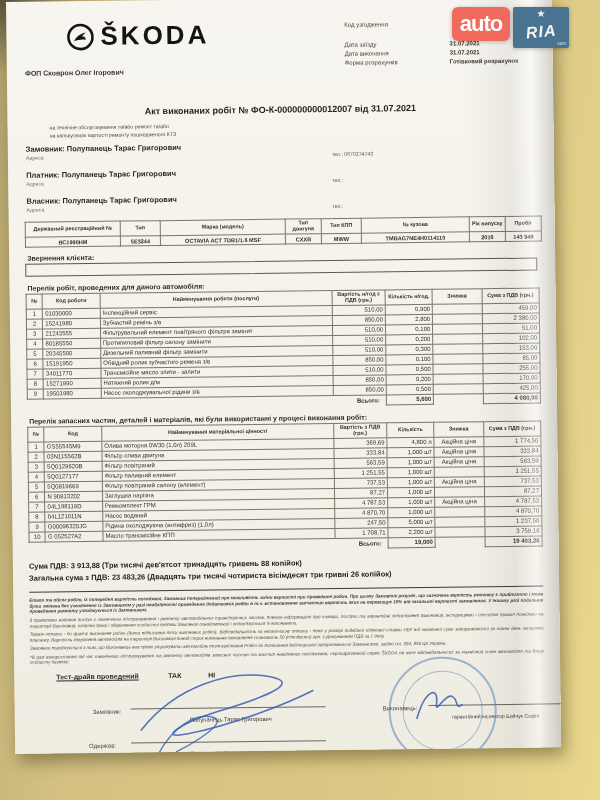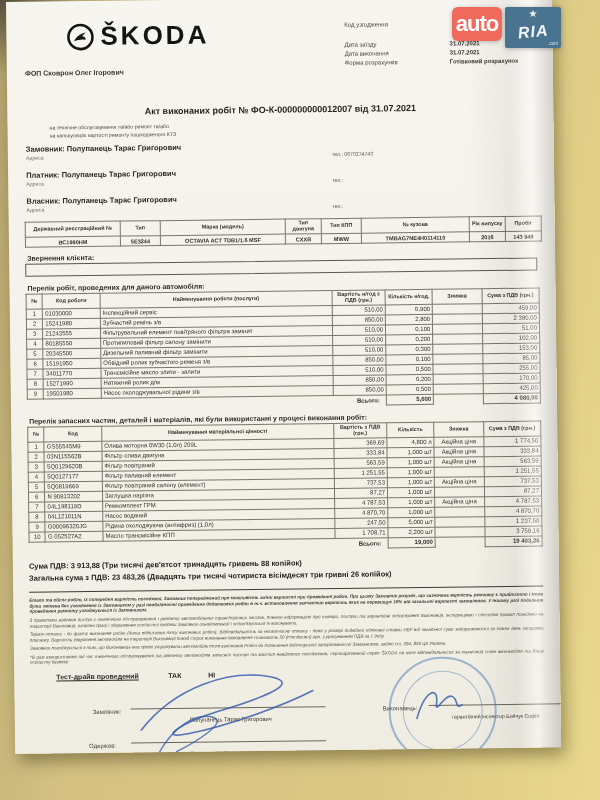--- a/index.html
+++ b/index.html
@@ -29,21 +29,21 @@
   .wordmark{font-size:26px;font-weight:800;letter-spacing:3px;color:#141414;}
   .company{position:absolute;left:2px;top:58px;font-size:7px;font-weight:bold;color:#3a372f;}
   .meta{position:absolute;left:322px;top:14px;font-size:6px;color:#4a463c;}
   .meta .row{display:flex;margin-bottom:3px;}
   .meta .row.gap{margin-bottom:14px;}
   .meta .lbl{width:105px;}
   .meta .val{font-weight:bold;color:#3a372f;}
 
   
   .autoria{position:absolute;left:452px;top:7px;display:flex;z-index:50;filter:drop-shadow(0 1px 2px rgba(0,0,0,.25));}
-  .a-block{width:50px;height:34px;border-radius:6px;background:#f06a5e;color:#fff;
+  .a-block{width:58px;height:34px;border-radius:6px;background:#f06a5e;color:#fff;
     font-size:22px;font-weight:bold;display:flex;align-items:center;justify-content:center;letter-spacing:-1px;}
   .r-block{width:56px;height:41px;background:#4a7390;margin-left:3px;margin-top:0px;position:relative;
     display:flex;align-items:flex-end;justify-content:center;border-radius:2px;}
   .r-star{position:absolute;top:1px;left:50%;transform:translateX(-50%);color:#f2f5f7;font-size:10px;}
   .r-text{color:#f2f5f7;font-size:16px;font-weight:bold;font-style:italic;transform:rotate(-6deg);margin-bottom:7px;letter-spacing:1px;}
   .r-com{position:absolute;right:3px;bottom:2px;font-size:4.5px;color:#d9e4ec;}
 
   .doc-title{text-align:center;font-size:9px;font-weight:bold;color:#26241f;margin:2px 0 6px 0;}
   .subtle{margin-left:26px;font-size:5.2px;color:#4a463c;line-height:1.55;}
 

